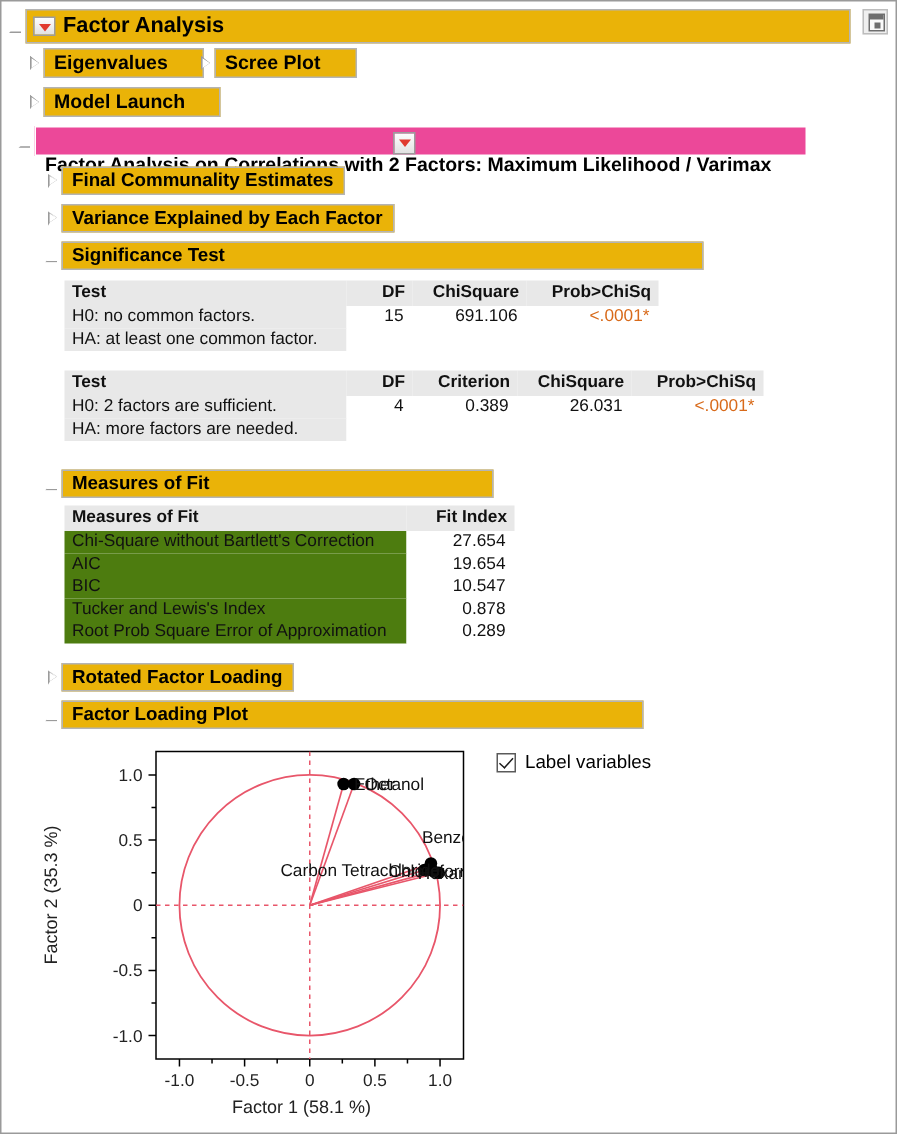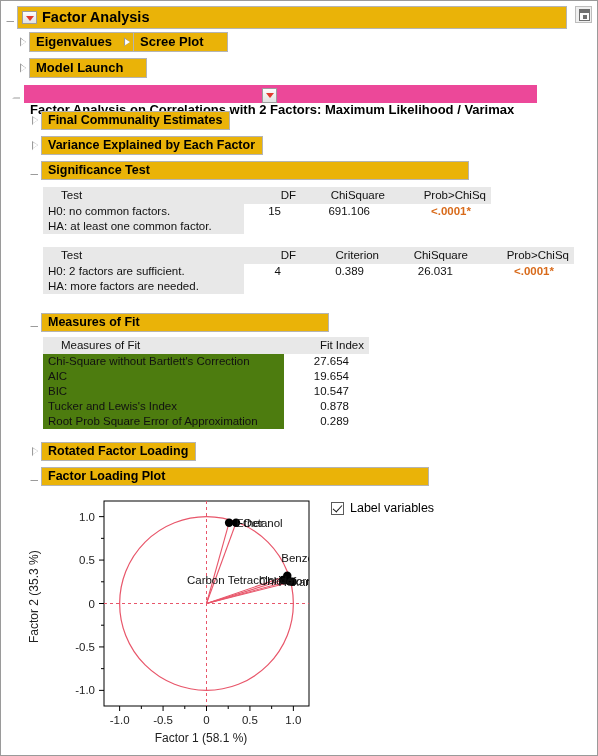--- a/index.html
+++ b/index.html
@@ -156,42 +156,41 @@
   }
 
   
   table.jmp {
     border-collapse: collapse;
     font-size: 11.5px;
     color: #111;
   }
   table.jmp th {
     background: #e8e8e8;
-    font-weight: normal;
+    font-weight: bold;
     text-align: right;
-    padding: 2px 5px 3px 18px;
+    padding: 2px 5px 3px 5px;
     white-space: nowrap;
     border: none;
   }
   table.jmp th.left {
     text-align: left;
   }
   table.jmp td {
-    padding: 1px 20px 2px 5px;
+    padding: 1px 6px 2px 5px;
     text-align: right;
     white-space: nowrap;
     background: #ffffff;
   }
   table.jmp td.left {
     text-align: left;
     background: #e8e8e8;
   }
   table.jmp td.pval {
     color: #d86a1a;
-    font-weight: bold;
   }
   table.jmp.fit td.left {
     background: #4d7c0f;
     margin-left: 21px;
   }
   table.jmp.fit td.val {
     background: #ffffff;
   }
 
   
@@ -264,21 +263,21 @@
   <div class="popout">
     <span class="inner"></span>
   </div>
 
   <div class="node" style="position:absolute; left:16px; top:31px;">
     <div class="tri closed"></div>
     <div class="titlebar lvl1">
       <span>Eigenvalues</span>
     </div>
   </div>
-  <div class="node" style="position:absolute; left:120px; top:31px;">
+  <div class="node" style="position:absolute; left:130px; top:31px;">
     <div class="tri closed"></div>
     <div class="titlebar lvl1">
       <span>Scree Plot</span>
     </div>
   </div>
 
   <div class="node" style="position:absolute; left:16px; top:57px;">
     <div class="tri closed"></div>
     <div class="titlebar lvl1">
       <span>Model Launch</span>

